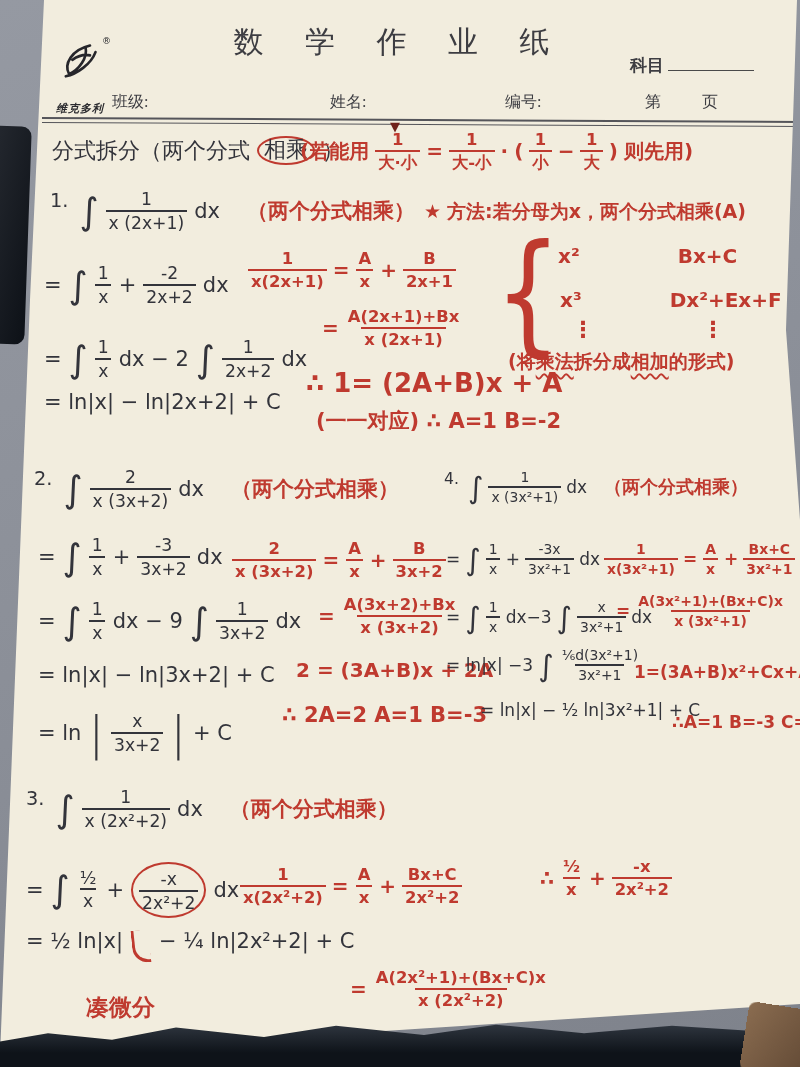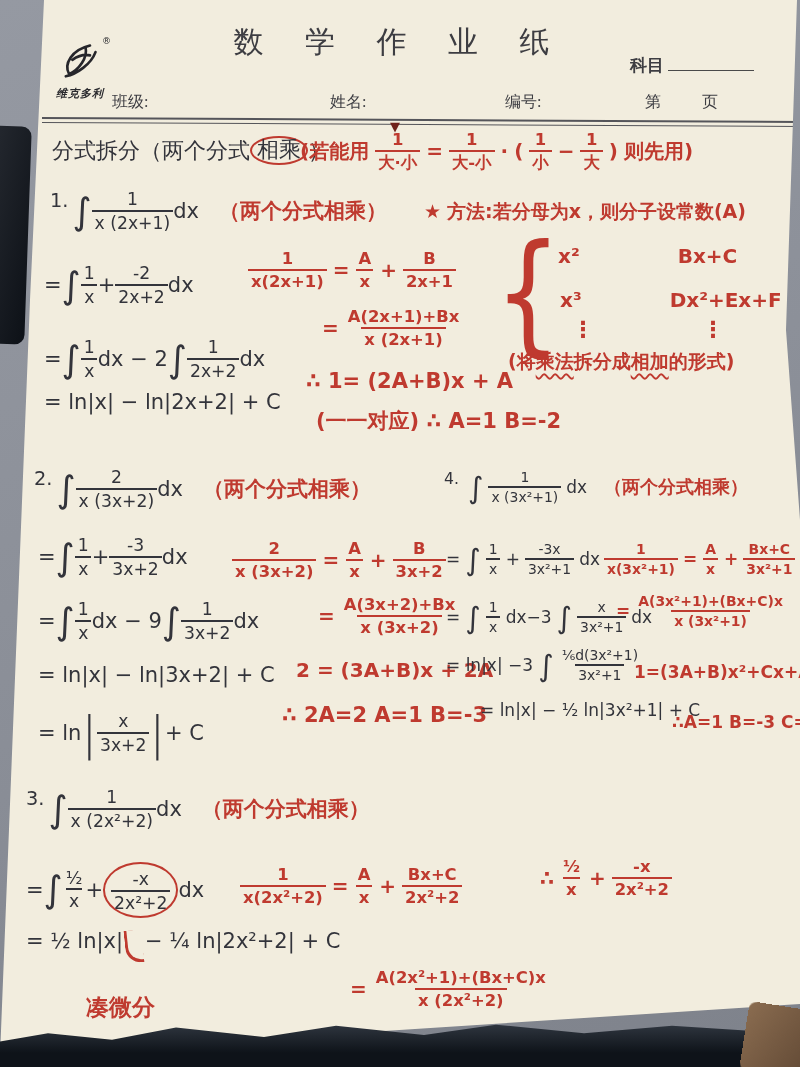--- a/index.html
+++ b/index.html
@@ -21,23 +21,23 @@
   .hd{position:absolute;color:#3d3d42;font-family:"Liberation Serif",serif;}
   .title{left:50%;top:22px;transform:translateX(-50%);font-size:30px;letter-spacing:17px;white-space:nowrap;}
   .subject{left:630px;top:52px;font-size:17px;font-weight:bold;}
   .u-line{display:inline-block;width:86px;border-bottom:1.6px solid #4a4a4a;height:1.05em;vertical-align:baseline;}
   .fields span{position:absolute;font-size:16px;color:#3d3d42;font-family:"Liberation Serif",serif;}
   .rule{position:absolute;left:42px;width:758px;background:#55555a;transform:rotate(.3deg);transform-origin:left center;}
   
   .logo{position:absolute;left:56px;top:40px;width:70px;color:#2a2a2e;}
   .logo svg{display:block;}
   .logo .reg{position:absolute;left:46px;top:-4px;font-size:9px;}
-  .logo .lt{display:block;margin-top:2px;font-size:11px;font-weight:bold;font-style:italic;letter-spacing:1px;}
+  .logo .lt{display:block;margin-top:17px;font-size:11px;font-weight:bold;font-style:italic;letter-spacing:1px;}
   
-  .L{position:absolute;display:flex;align-items:center;white-space:nowrap;
+  .L{position:absolute;display:flex;align-items:center;gap:7px;white-space:nowrap;
      color:var(--ink);font-size:21px;line-height:1.05;}
   .L.r{color:var(--red);font-weight:700;font-size:20px;gap:6px;}
   .L.s{font-size:17px;gap:5px;}
   .fr{display:inline-flex;flex-direction:column;align-items:center;font-size:.82em;line-height:1.1;}
   .fr .n{padding:0 3px 1px;}
   .fr .d{border-top:2px solid currentColor;padding:2px 3px 0;}
   .I{font-size:1.75em;font-weight:400;line-height:.75;}
   .bar{font-size:2.2em;font-weight:200;line-height:.7;}
   .num{font-size:.92em;align-self:flex-start;margin-top:1px;margin-right:4px;}
   .tag{color:var(--red);font-weight:700;margin-left:20px;font-size:21px;}
@@ -118,21 +118,21 @@
       <span class="fr">
           <span class="n">1</span>
           <span class="d">x (2x+1)</span>
         </span>
       <span>dx</span>
       <span class="tag">（两个分式相乘）</span>
     </div>
 
     <div class="L r" style="left:424px;top:202px;font-size:19px">
       <span>★</span>
-      <span>方法:若分母为x，则分子设常数(A)</span>
+      <span>方法:若分母为x，两个分式相乘(A)</span>
     </div>
     <div class="L r" style="left:486px;top:226px">
       <span class="brace">{</span>
     </div>
     <div class="L r" style="left:558px;top:246px">
       <span>x²</span>
       <span style="margin-left:92px">Bx+C</span>
     </div>
     <div class="L r" style="left:560px;top:290px">
       <span>x³</span>
@@ -195,21 +195,21 @@
           <span class="d">x</span>
         </span>
       <span>dx − 2</span>
       <span class="I">∫</span>
       <span class="fr">
           <span class="n">1</span>
           <span class="d">2x+2</span>
         </span>
       <span>dx</span>
     </div>
-    <div class="L r" style="left:306px;top:370px;font-size:21px">
+    <div class="L r" style="left:306px;top:370px;font-size:26px">
       <span>∴ 1= (2A+B)x + A</span>
     </div>
     <div class="L" style="left:44px;top:391px">
       <span>= ln|x| − ln|2x+2| + C</span>
     </div>
     <div class="L r" style="left:316px;top:410px;font-size:21px">
       <span>(一一对应) ∴ A=1  B=-2</span>
     </div>
 
     <div class="L" style="left:34px;top:468px">

